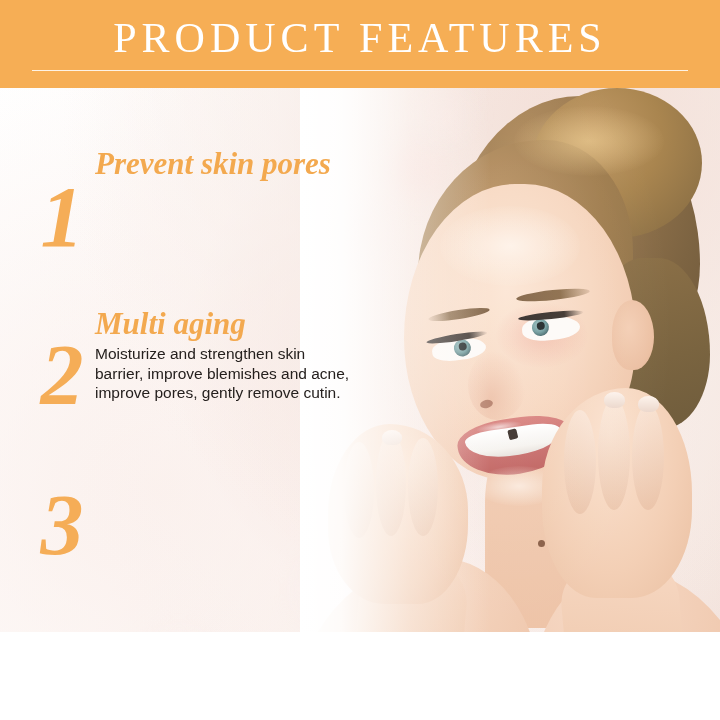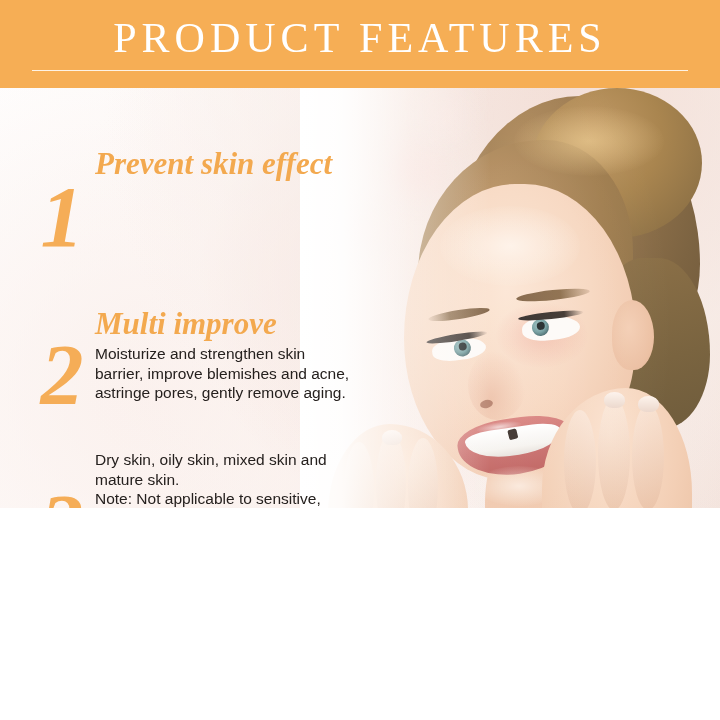--- a/index.html
+++ b/index.html
@@ -7,21 +7,21 @@
     padding: 0;
     background: #ffffff;
   }
   body {
     font-family: "Liberation Sans", sans-serif;
   }
 
   #poster {
     position: relative;
     width: 720px;
-    height: 508px;
+    height: 632px;
     overflow: hidden;
     background: #ffffff;
   }
 
   
   .bg-base {
     position: absolute;
     inset: 0;
     background:
       radial-gradient(circle at 78% 20%, rgba(243,222,214,0.95) 0%, rgba(247,236,231,0.55) 38%, rgba(255,255,255,0) 66%),
@@ -421,38 +421,34 @@
   <div class="header-band">
     <div class="header-title">PRODUCT FEATURES</div>
     <div class="header-rule"></div>
   </div>
 
   <div class="features">
 
     <div class="feature" id="f1">
       <div class="feature-num">1</div>
       <div class="feature-body">
-        <p class="feature-title">Prevent skin effect</p>
+        <p class="feature-title">Prevent skin pores</p>
       </div>
     </div>
 
     <div class="feature" id="f2">
       <div class="feature-num">2</div>
       <div class="feature-body">
-        <p class="feature-title">Multi improve</p>
+        <p class="feature-title">Multi aging</p>
         <p class="feature-text">Moisturize and strengthen skin
 barrier, improve blemishes and acne,
-astringe pores, gently remove aging.</p>
+improve pores, gently remove cutin.</p>
       </div>
     </div>
 
     <div class="feature" id="f3">
       <div class="feature-num">3</div>
       <div class="feature-body">
-        <p class="feature-text">Dry skin, oily skin, mixed skin and
-mature skin.
-Note: Not applicable to sensitive,
-peeling or damaged skin</p>
       </div>
     </div>
 
   </div>
 </div>
 
 </body></html>

